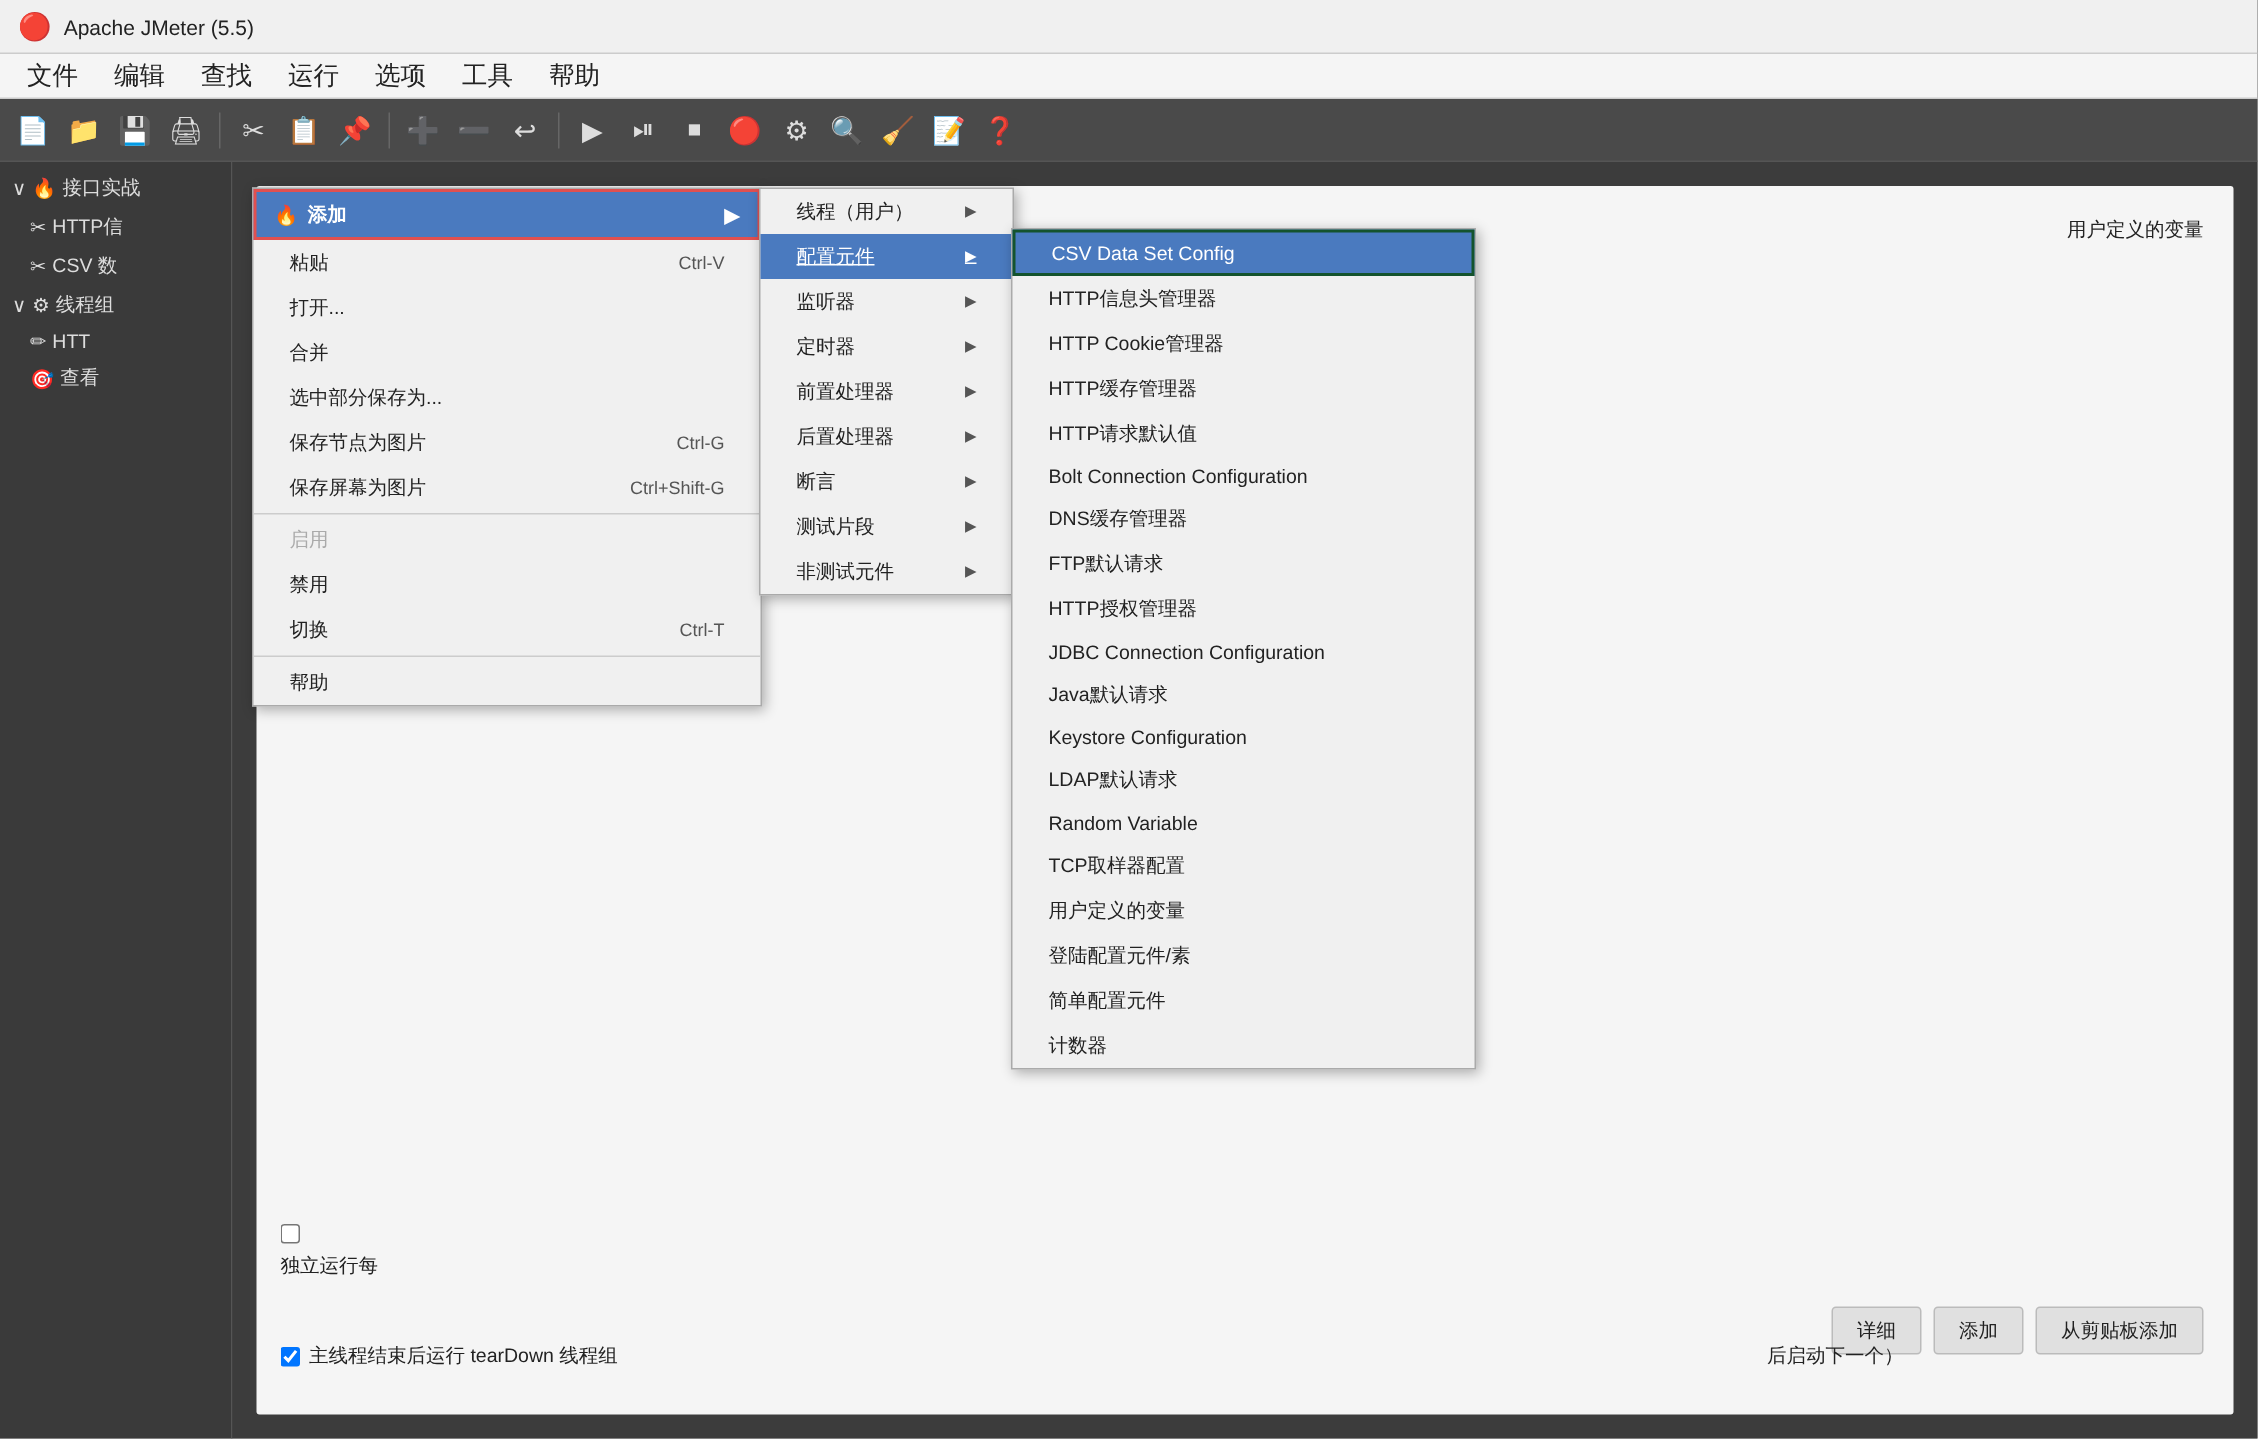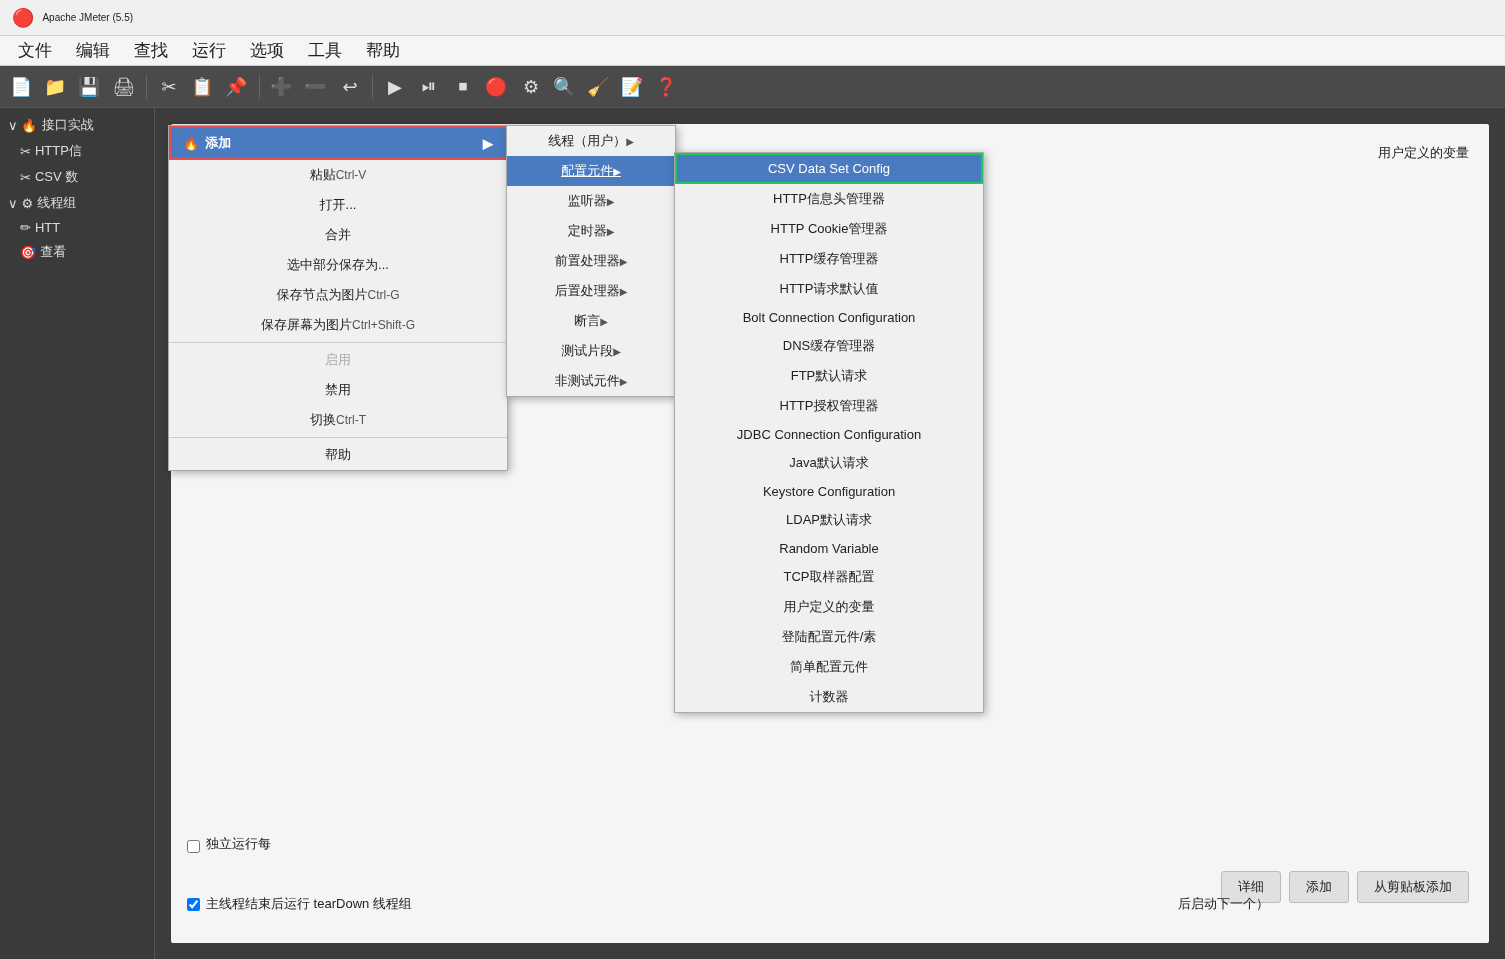--- a/index.html
+++ b/index.html
@@ -24,21 +24,21 @@
       padding: 0 12px;
       gap: 8px;
       border-bottom: 1px solid #ccc;
     }
     .title-bar-icon {
       color: #c0392b;
       font-size: 18px;
       font-weight: bold;
     }
     .title-bar-text {
-      font-size: 10px;
+      font-size: 14px;
       font-weight: 500;
       color: #222;
     }
 
     
     .menu-bar {
       background: #f5f5f5;
       color: #222;
       height: 30px;
       display: flex;
@@ -143,24 +143,25 @@
       cursor: pointer;
       font-size: 13px;
       color: #222;
       margin-top: 11px;
     }
     .checkbox-row {
       position: absolute;
       bottom: 90px;
       left: 16px;
       display: flex;
-      align-items: flex-end;
+      align-items: flex-start;
       gap: 6px;
       font-size: 13px;
       color: #222;
+      flex-direction: column;
     }
     .checkbox-row2 {
       position: absolute;
       bottom: 60px;
       left: 16px;
       display: flex;
       align-items: center;
       gap: 6px;
       font-size: 13px;
       color: #222;
@@ -196,21 +197,21 @@
       align-items: center;
       gap: 6px;
       border: 2px solid #e05050;
     }
     .ctx-item {
       padding: 6px 24px;
       color: #222;
       cursor: pointer;
       display: flex;
       align-items: center;
-      justify-content: center;
+      justify-content: space-between;
       font-size: 13px;
       white-space: nowrap;
     }
     .ctx-item.disabled { color: #aaa; cursor: default; }
     .ctx-item .shortcut { color: #555; font-size: 12px; }
     .ctx-sep {
       height: 1px;
       background: #ccc;
       margin: 2px 0;
     }
@@ -243,21 +244,21 @@
     .ctx-item.active {
       background: #4a7abf;
       color: #fff;
       text-decoration: underline;
     }
 
     
     .ctx-item.highlighted-csv {
       background: #4a7abf;
       color: #fff;
-      border: 2px solid #22c55e;
+      border: 2px solid #14532d;
     }
 
     .arrow-right {
       font-size: 10px;
       color: #555;
     }
     .arrow-right-white {
       font-size: 10px;
       color: #fff;
     }

